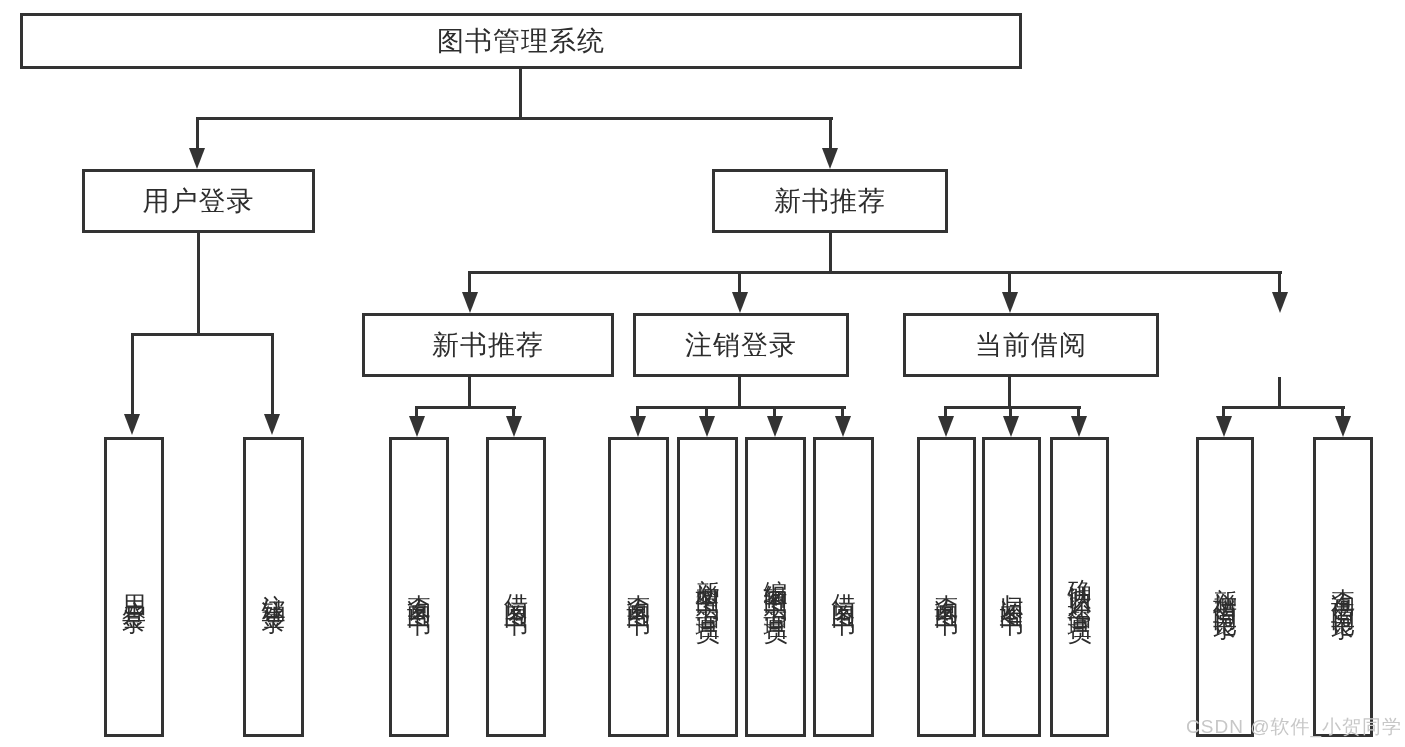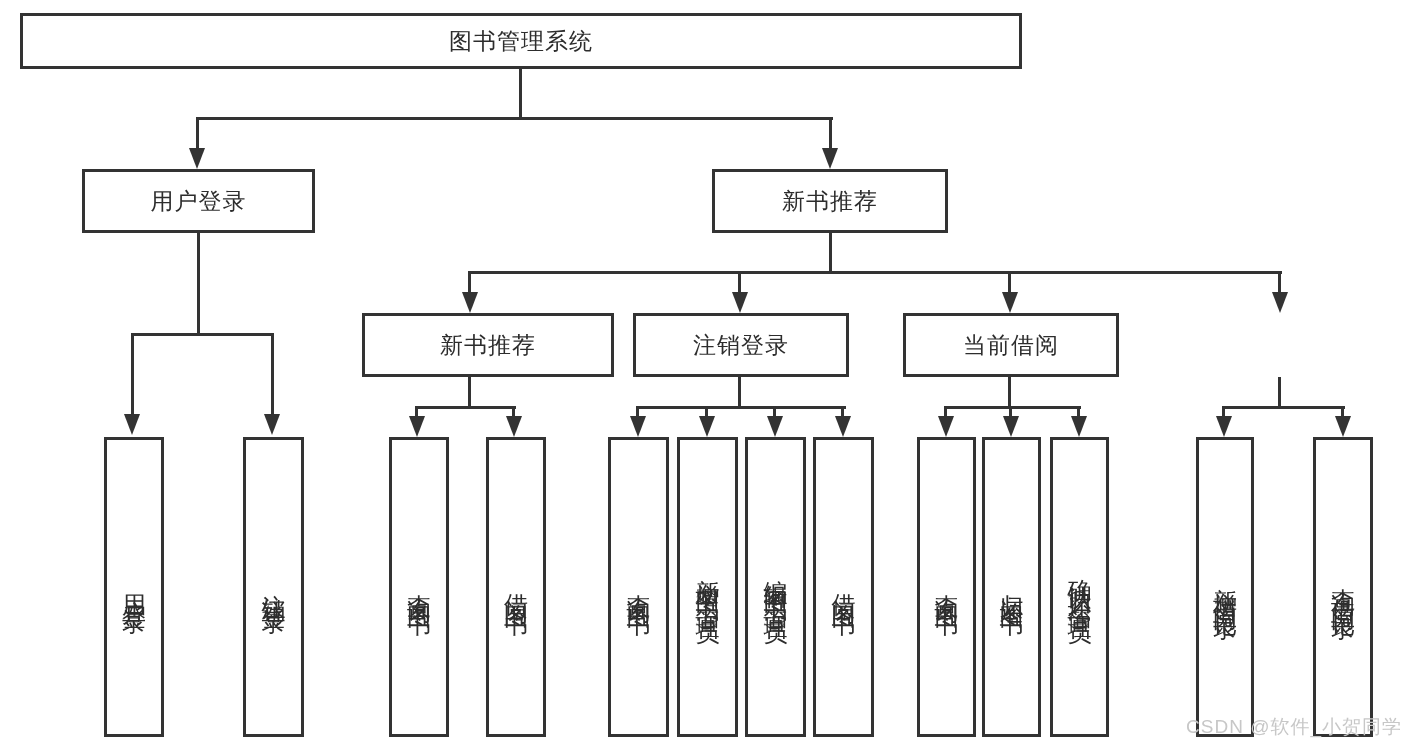--- a/index.html
+++ b/index.html
@@ -3,21 +3,21 @@
 <meta charset="utf-8">
 <style>
   html,body{margin:0;padding:0;background:#ffffff;}
   #stage{
     position:relative;width:1405px;height:747px;background:#ffffff;overflow:hidden;
     font-family:"Liberation Sans","DejaVu Sans",sans-serif;color:#2d2d2d;
   }
   .box{
     position:absolute;box-sizing:border-box;background:#ffffff;
     border:3px solid #333333;display:flex;align-items:center;justify-content:center;
-    font-size:23px;letter-spacing:1px;color:#2d2d2d;z-index:2;
+    font-size:27px;letter-spacing:1px;color:#2d2d2d;z-index:2;
   }
   .leaf{
     writing-mode:vertical-rl;font-size:24px;letter-spacing:6px;line-height:1;
     text-align:center;
   }
   .leaf span{display:block;}
   .line{position:absolute;background:#333333;z-index:1;}
   .arrow{
     position:absolute;width:0;height:0;z-index:1;
     border-left:8px solid transparent;border-right:8px solid transparent;
@@ -75,21 +75,21 @@
   <div class="arrow" style="left:1002px;top:292px;"></div>
   <div class="line" style="left:1278px;top:271px;width:3px;height:22px;"></div>
   <div class="arrow" style="left:1272px;top:292px;"></div>
 
   <div class="box" style="left:362px;top:313px;width:252px;height:64px;">
     <span>新书推荐</span>
   </div>
   <div class="box" style="left:633px;top:313px;width:216px;height:64px;">
     <span>注销登录</span>
   </div>
-  <div class="box" style="left:903px;top:313px;width:216px;height:64px;">
+  <div class="box" style="left:903px;top:313px;width:256px;height:64px;">
     <span>当前借阅</span>
   </div>
 
   <div class="line" style="left:468px;top:377px;width:3px;height:32px;"></div>
   <div class="line" style="left:415px;top:406px;width:101px;height:3px;"></div>
   <div class="line" style="left:415px;top:406px;width:3px;height:11px;"></div>
   <div class="arrow" style="left:409px;top:416px;"></div>
   <div class="line" style="left:512px;top:406px;width:3px;height:11px;"></div>
   <div class="arrow" style="left:506px;top:416px;"></div>
 

